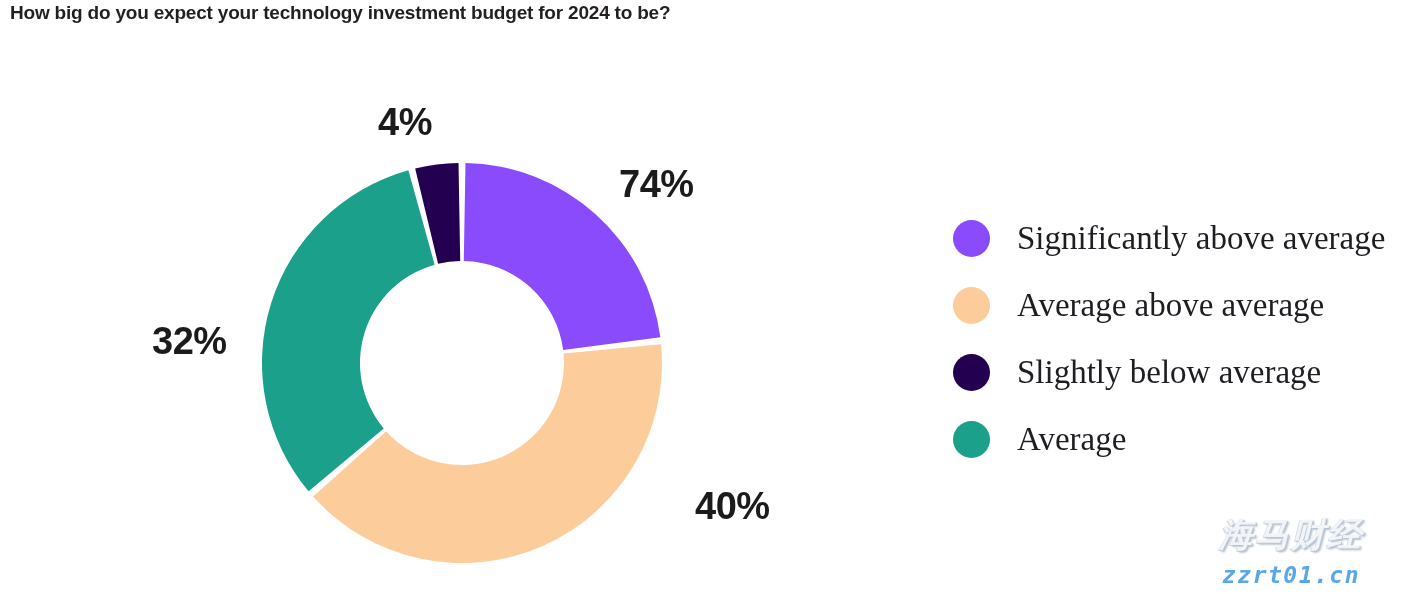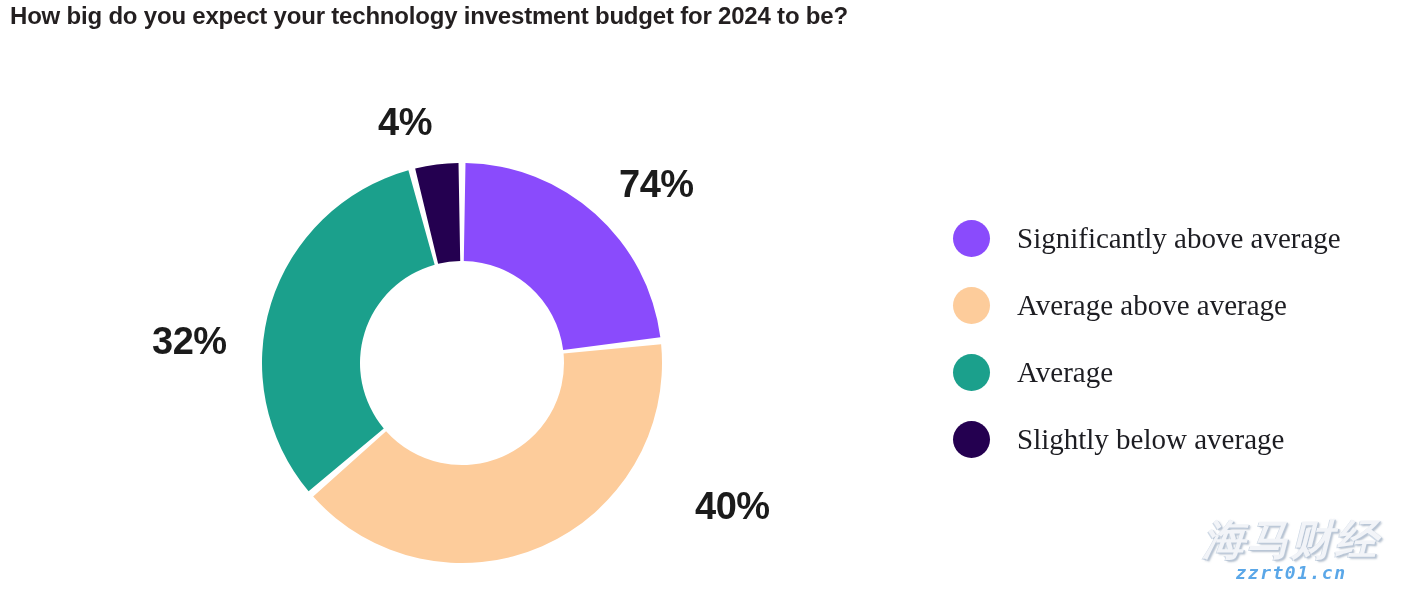--- a/index.html
+++ b/index.html
@@ -15,21 +15,21 @@
     font-family: "Liberation Sans", sans-serif;
     -webkit-font-smoothing: antialiased;
   }
 
   
   #chart-title {
     position: absolute;
     left: 10px;
     top: 2px;
     font-family: "Liberation Sans", sans-serif;
-    font-size: 24px;
+    font-size: 19px;
     font-weight: bold;
     letter-spacing: -0.2px;
     color: #231f20;
     white-space: nowrap;
   }
 
   
   #donut-wrap {
     position: absolute;
     left: 262px;
@@ -73,21 +73,21 @@
   }
   .legend-swatch {
     width: 37px;
     height: 37px;
     border-radius: 50%;
     flex: 0 0 37px;
   }
   .legend-label {
     margin-left: 27px;
     font-family: "Liberation Serif", serif;
-    font-size: 29px;
+    font-size: 33px;
     color: #1d1d22;
     white-space: nowrap;
     line-height: 1;
   }
 
   
   #watermark {
     position: absolute;
     left: 1168px;
     top: 512px;
@@ -95,39 +95,39 @@
     height: 80px;
     pointer-events: none;
   }
   #watermark-cn {
     position: absolute;
     left: 0;
     top: 0;
     width: 246px;
     text-align: center;
     font-family: "DejaVu Sans", sans-serif;
-    font-size: 42px;
+    font-size: 34px;
     font-weight: bold;
     font-style: italic;
     letter-spacing: 2px;
     color: #f2f4f8;
     text-shadow:
        1px 1px 0 #b9c6d6,
       -1px 1px 0 #cfd9e5,
        2px 2px 2px rgba(120,140,165,0.55);
     white-space: nowrap;
   }
   #watermark-url {
     position: absolute;
     left: 0;
     top: 50px;
     width: 246px;
     text-align: center;
     font-family: "DejaVu Sans Mono", monospace;
-    font-size: 18px;
+    font-size: 23px;
     font-weight: bold;
     font-style: italic;
     letter-spacing: 1.5px;
     color: #5aa7e8;
     text-shadow: 1px 1px 0 rgba(255,255,255,0.85);
     white-space: nowrap;
   }
 </style>
 </head>
 <body>
@@ -153,25 +153,25 @@
 <div id="legend">
     <div class="legend-item">
       <span class="legend-swatch" style="background: rgb(138, 75, 252);"></span>
       <span class="legend-label">Significantly above average</span>
     </div>
     <div class="legend-item">
       <span class="legend-swatch" style="background: rgb(253, 204, 155);"></span>
       <span class="legend-label">Average above average</span>
     </div>
     <div class="legend-item">
+      <span class="legend-swatch" style="background: rgb(36, 0, 80);"></span>
+      <span class="legend-label">Slightly below average</span>
+    </div>
+    <div class="legend-item">
       <span class="legend-swatch" style="background: rgb(27, 160, 140);"></span>
       <span class="legend-label">Average</span>
-    </div>
-    <div class="legend-item">
-      <span class="legend-swatch" style="background: rgb(36, 0, 80);"></span>
-      <span class="legend-label">Slightly below average</span>
     </div>
   </div>
 
 <div id="watermark">
   <div id="watermark-cn">海马财经</div>
   <div id="watermark-url">zzrt01.cn</div>
 </div>
 
 </body></html>

